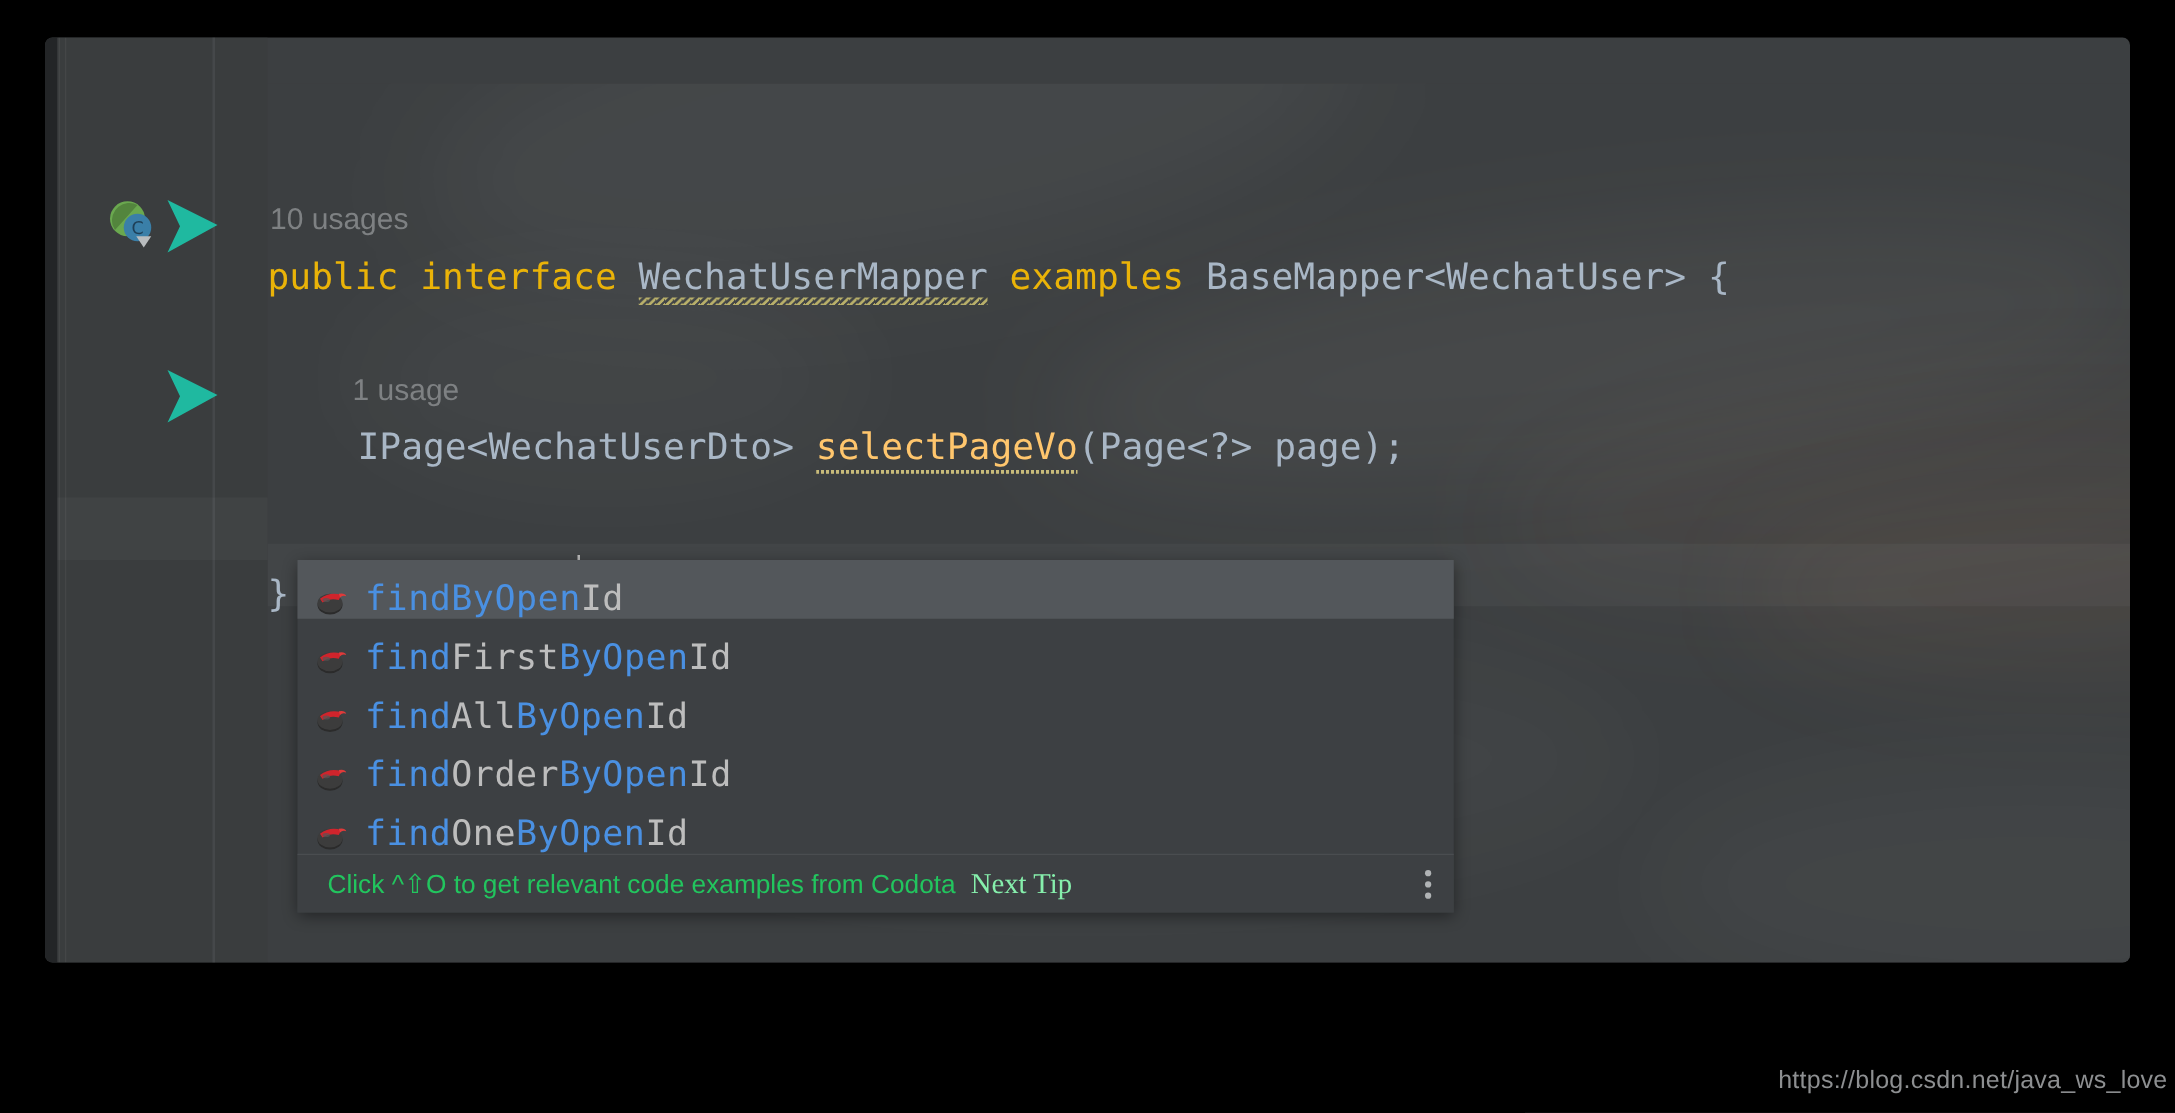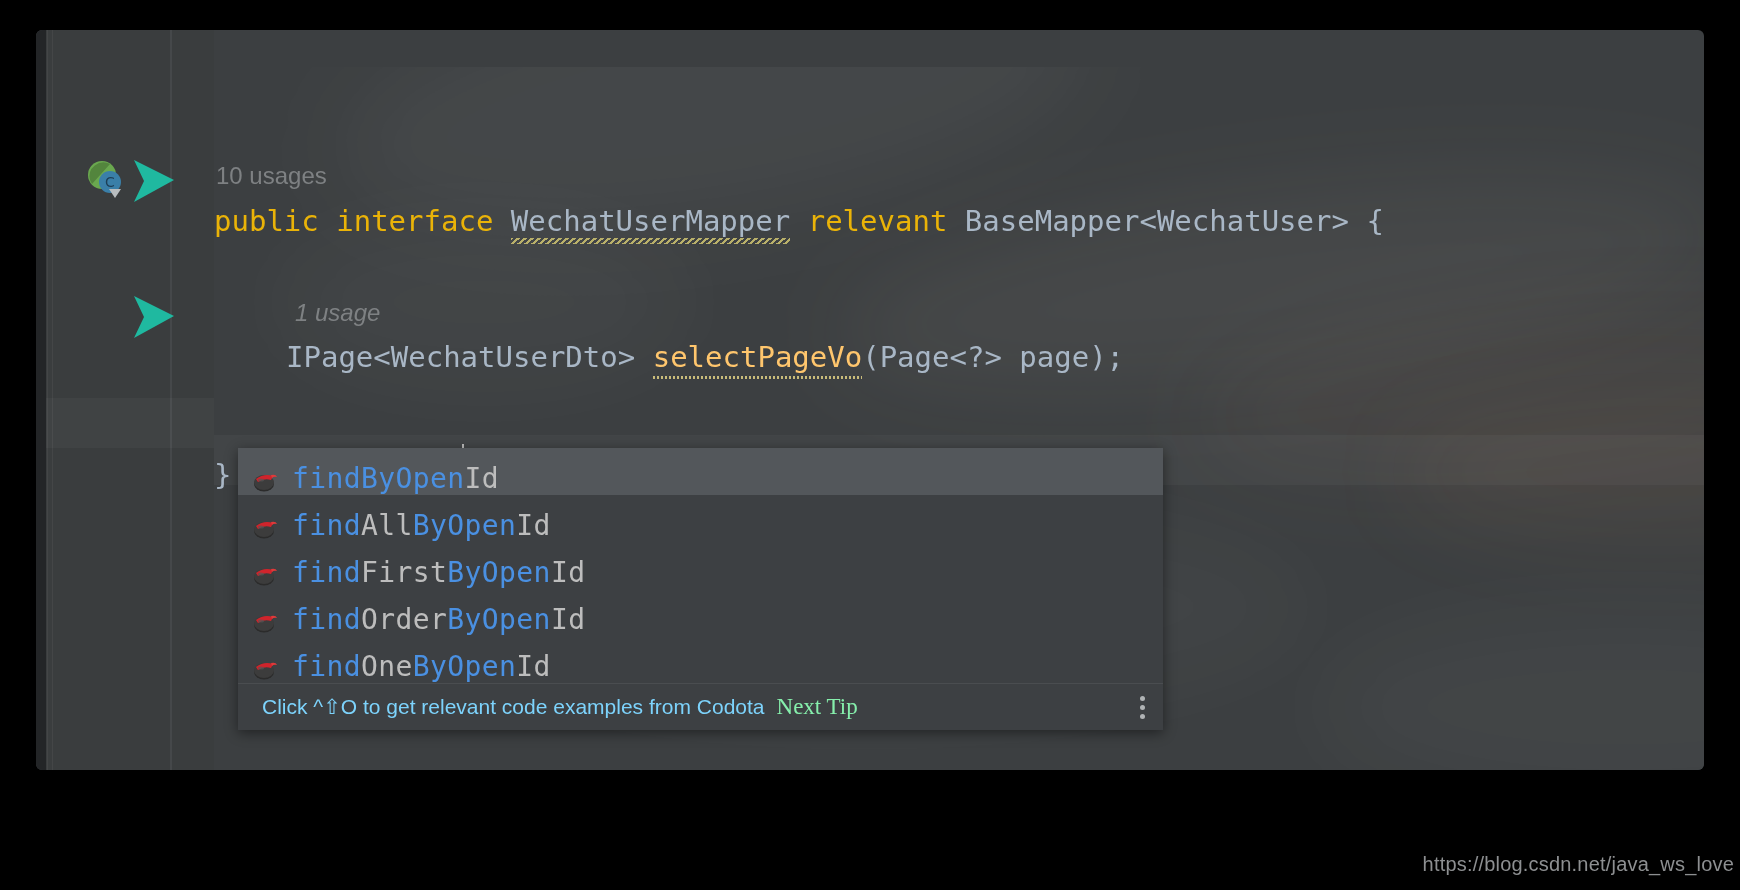--- a/index.html
+++ b/index.html
@@ -241,21 +241,21 @@
     display: flex;
     align-items: center;
     padding: 0 14px 0 24px;
     box-sizing: border-box;
     background: #3d4043;
     border-top: 1px solid #4a4d50;
   }
   #footer-text {
     font-family: "Liberation Sans", sans-serif;
     font-size: 21px;
-    color: #7dd3fc;
+    color: #22c55e;
     white-space: pre;
   }
   #next-tip-link {
     font-family: Liberation Serif, serif;
     font-size: 23px;
     color: #86efac;
     margin-left: 12px;
     cursor: pointer;
   }
   #footer-spacer { flex: 1; }
@@ -321,23 +321,23 @@
       <div class="smudge s1"></div>
       <div class="smudge s2"></div>
       <div class="smudge s3"></div>
       <div class="smudge s4"></div>
       <div class="smudge s5"></div>
       <div class="smudge s6"></div>
       <div class="smudge s7"></div>
 
       <div class="usage-hint" style="left:2px; top:95px;">10 usages</div>
 
-      <div class="code-line" style="left:0px; top:137px;"><span class="kw">public</span><span class="plain"> </span><span class="kw">interface</span><span class="plain"> </span><span class="ident-ul squiggle">WechatUserMapper</span><span class="plain"> </span><span class="kw">relevant</span><span class="plain"> </span><span class="plain">BaseMapper&lt;WechatUser&gt; {</span></div>
-
-      <div class="usage-hint" style="left:81px; top:232px;font-style:italic;">1 usage</div>
+      <div class="code-line" style="left:0px; top:137px;"><span class="kw">public</span><span class="plain"> </span><span class="kw">interface</span><span class="plain"> </span><span class="ident-ul squiggle">WechatUserMapper</span><span class="plain"> </span><span class="kw">examples</span><span class="plain"> </span><span class="plain">BaseMapper&lt;WechatUser&gt; {</span></div>
+
+      <div class="usage-hint" style="left:68px; top:232px;">1 usage</div>
 
       <div class="code-line" style="left:72px; top:273px;"><span class="plain">IPage&lt;WechatUserDto&gt;</span><span class="plain"> </span><span class="method dotted">selectPageVo</span><span class="plain">(Page&lt;?&gt; page);</span></div>
 
       <div id="caret-line-highlight"></div>
       <div id="typed-text"><span>findByOpen</span><span id="caret"></span></div>
     </div>
 
     <div id="caret-line-gutter-highlight"></div>
 
     <div id="closing-brace">}</div>
@@ -355,31 +355,31 @@
             <span class="item-label"><span class="match">findByOpen</span><span class="rest">Id</span></span>
           </div>
           <div class="completion-item">
             <svg viewBox="0 0 30 30" class="item-icon">
               <ellipse cx="14" cy="19" rx="10" ry="7.5" fill="#2b2b2b"></ellipse>
               <ellipse cx="14" cy="17.5" rx="10" ry="7.5" fill="#3c3c3c"></ellipse>
               <path d="M6 14 q8 -6 17 -3 l-2 4 q-7 -2 -13 2 z" fill="#d0242c"></path>
               <path d="M21 10 q5 -1 6 2 q-3 -1 -5 1 z" fill="#e03a3a"></path>
               <ellipse cx="11" cy="15" rx="3" ry="1.6" fill="#555" opacity="0.7"></ellipse>
             </svg>
-            <span class="item-label"><span class="match">find</span><span class="rest">All</span><span class="match">ByOpen</span><span class="rest">Id</span></span>
+            <span class="item-label"><span class="match">find</span><span class="rest">First</span><span class="match">ByOpen</span><span class="rest">Id</span></span>
           </div>
           <div class="completion-item">
             <svg viewBox="0 0 30 30" class="item-icon">
               <ellipse cx="14" cy="19" rx="10" ry="7.5" fill="#2b2b2b"></ellipse>
               <ellipse cx="14" cy="17.5" rx="10" ry="7.5" fill="#3c3c3c"></ellipse>
               <path d="M6 14 q8 -6 17 -3 l-2 4 q-7 -2 -13 2 z" fill="#d0242c"></path>
               <path d="M21 10 q5 -1 6 2 q-3 -1 -5 1 z" fill="#e03a3a"></path>
               <ellipse cx="11" cy="15" rx="3" ry="1.6" fill="#555" opacity="0.7"></ellipse>
             </svg>
-            <span class="item-label"><span class="match">find</span><span class="rest">First</span><span class="match">ByOpen</span><span class="rest">Id</span></span>
+            <span class="item-label"><span class="match">find</span><span class="rest">All</span><span class="match">ByOpen</span><span class="rest">Id</span></span>
           </div>
           <div class="completion-item">
             <svg viewBox="0 0 30 30" class="item-icon">
               <ellipse cx="14" cy="19" rx="10" ry="7.5" fill="#2b2b2b"></ellipse>
               <ellipse cx="14" cy="17.5" rx="10" ry="7.5" fill="#3c3c3c"></ellipse>
               <path d="M6 14 q8 -6 17 -3 l-2 4 q-7 -2 -13 2 z" fill="#d0242c"></path>
               <path d="M21 10 q5 -1 6 2 q-3 -1 -5 1 z" fill="#e03a3a"></path>
               <ellipse cx="11" cy="15" rx="3" ry="1.6" fill="#555" opacity="0.7"></ellipse>
             </svg>
             <span class="item-label"><span class="match">find</span><span class="rest">Order</span><span class="match">ByOpen</span><span class="rest">Id</span></span>

